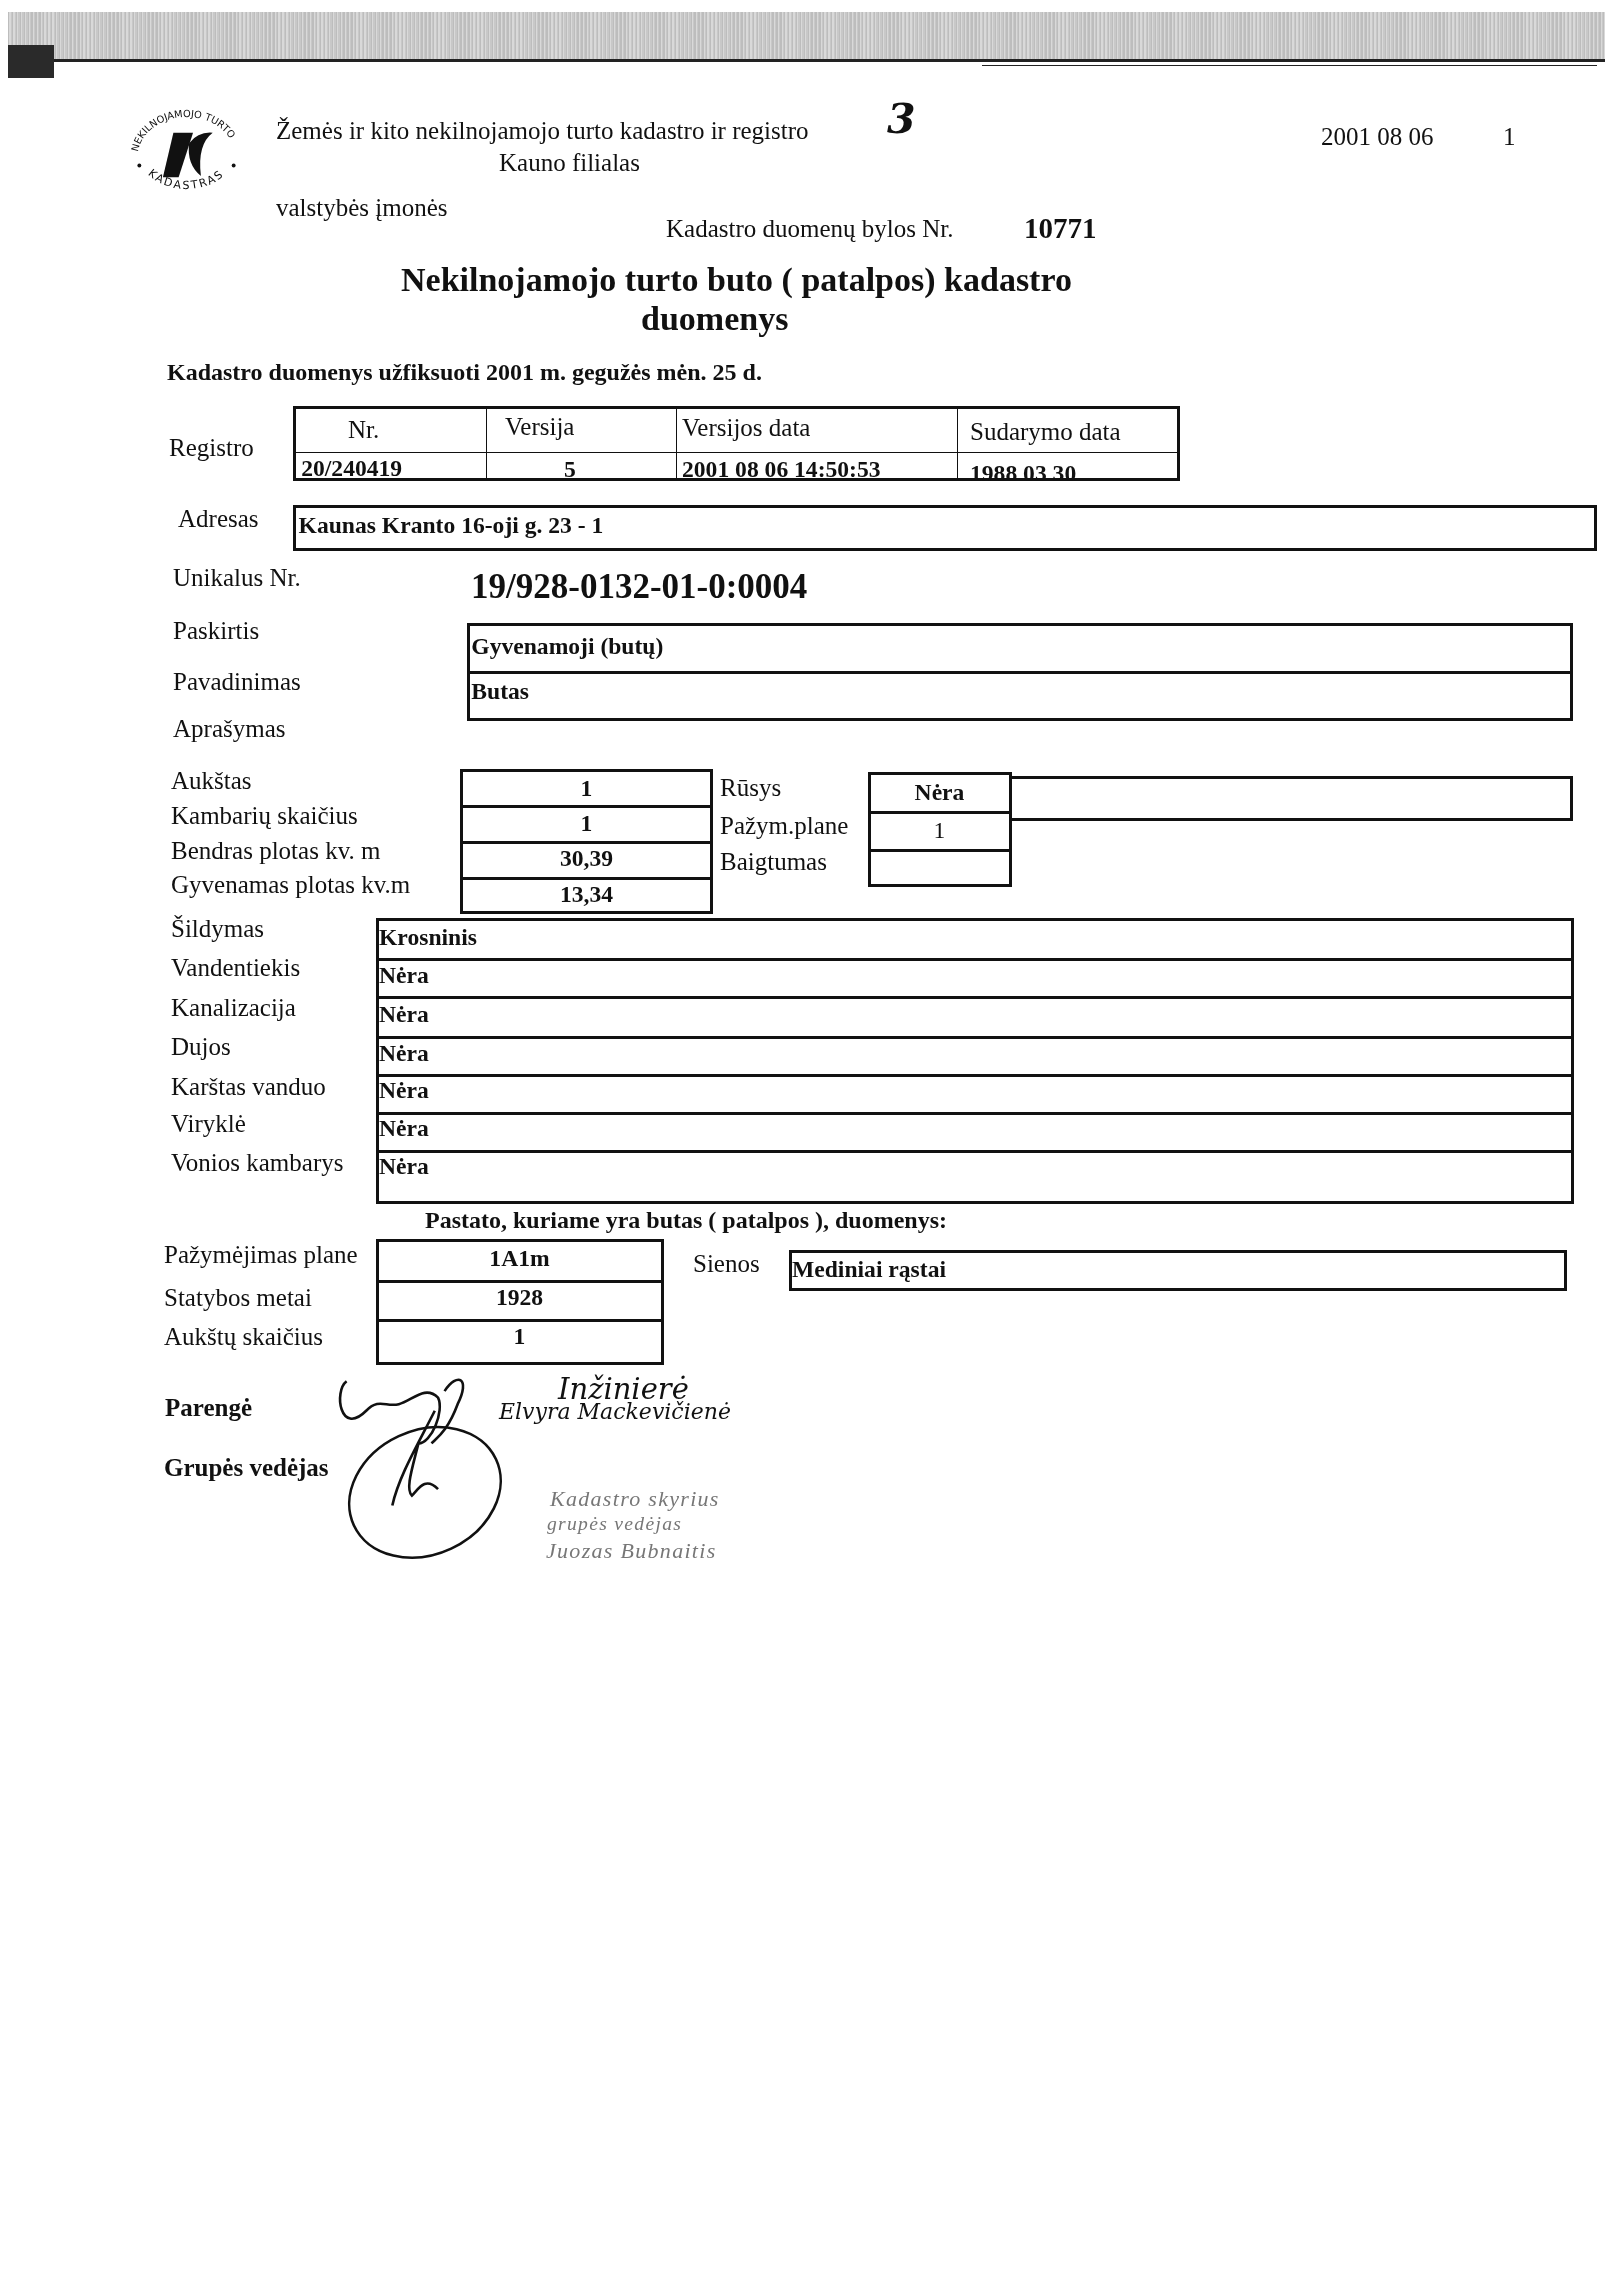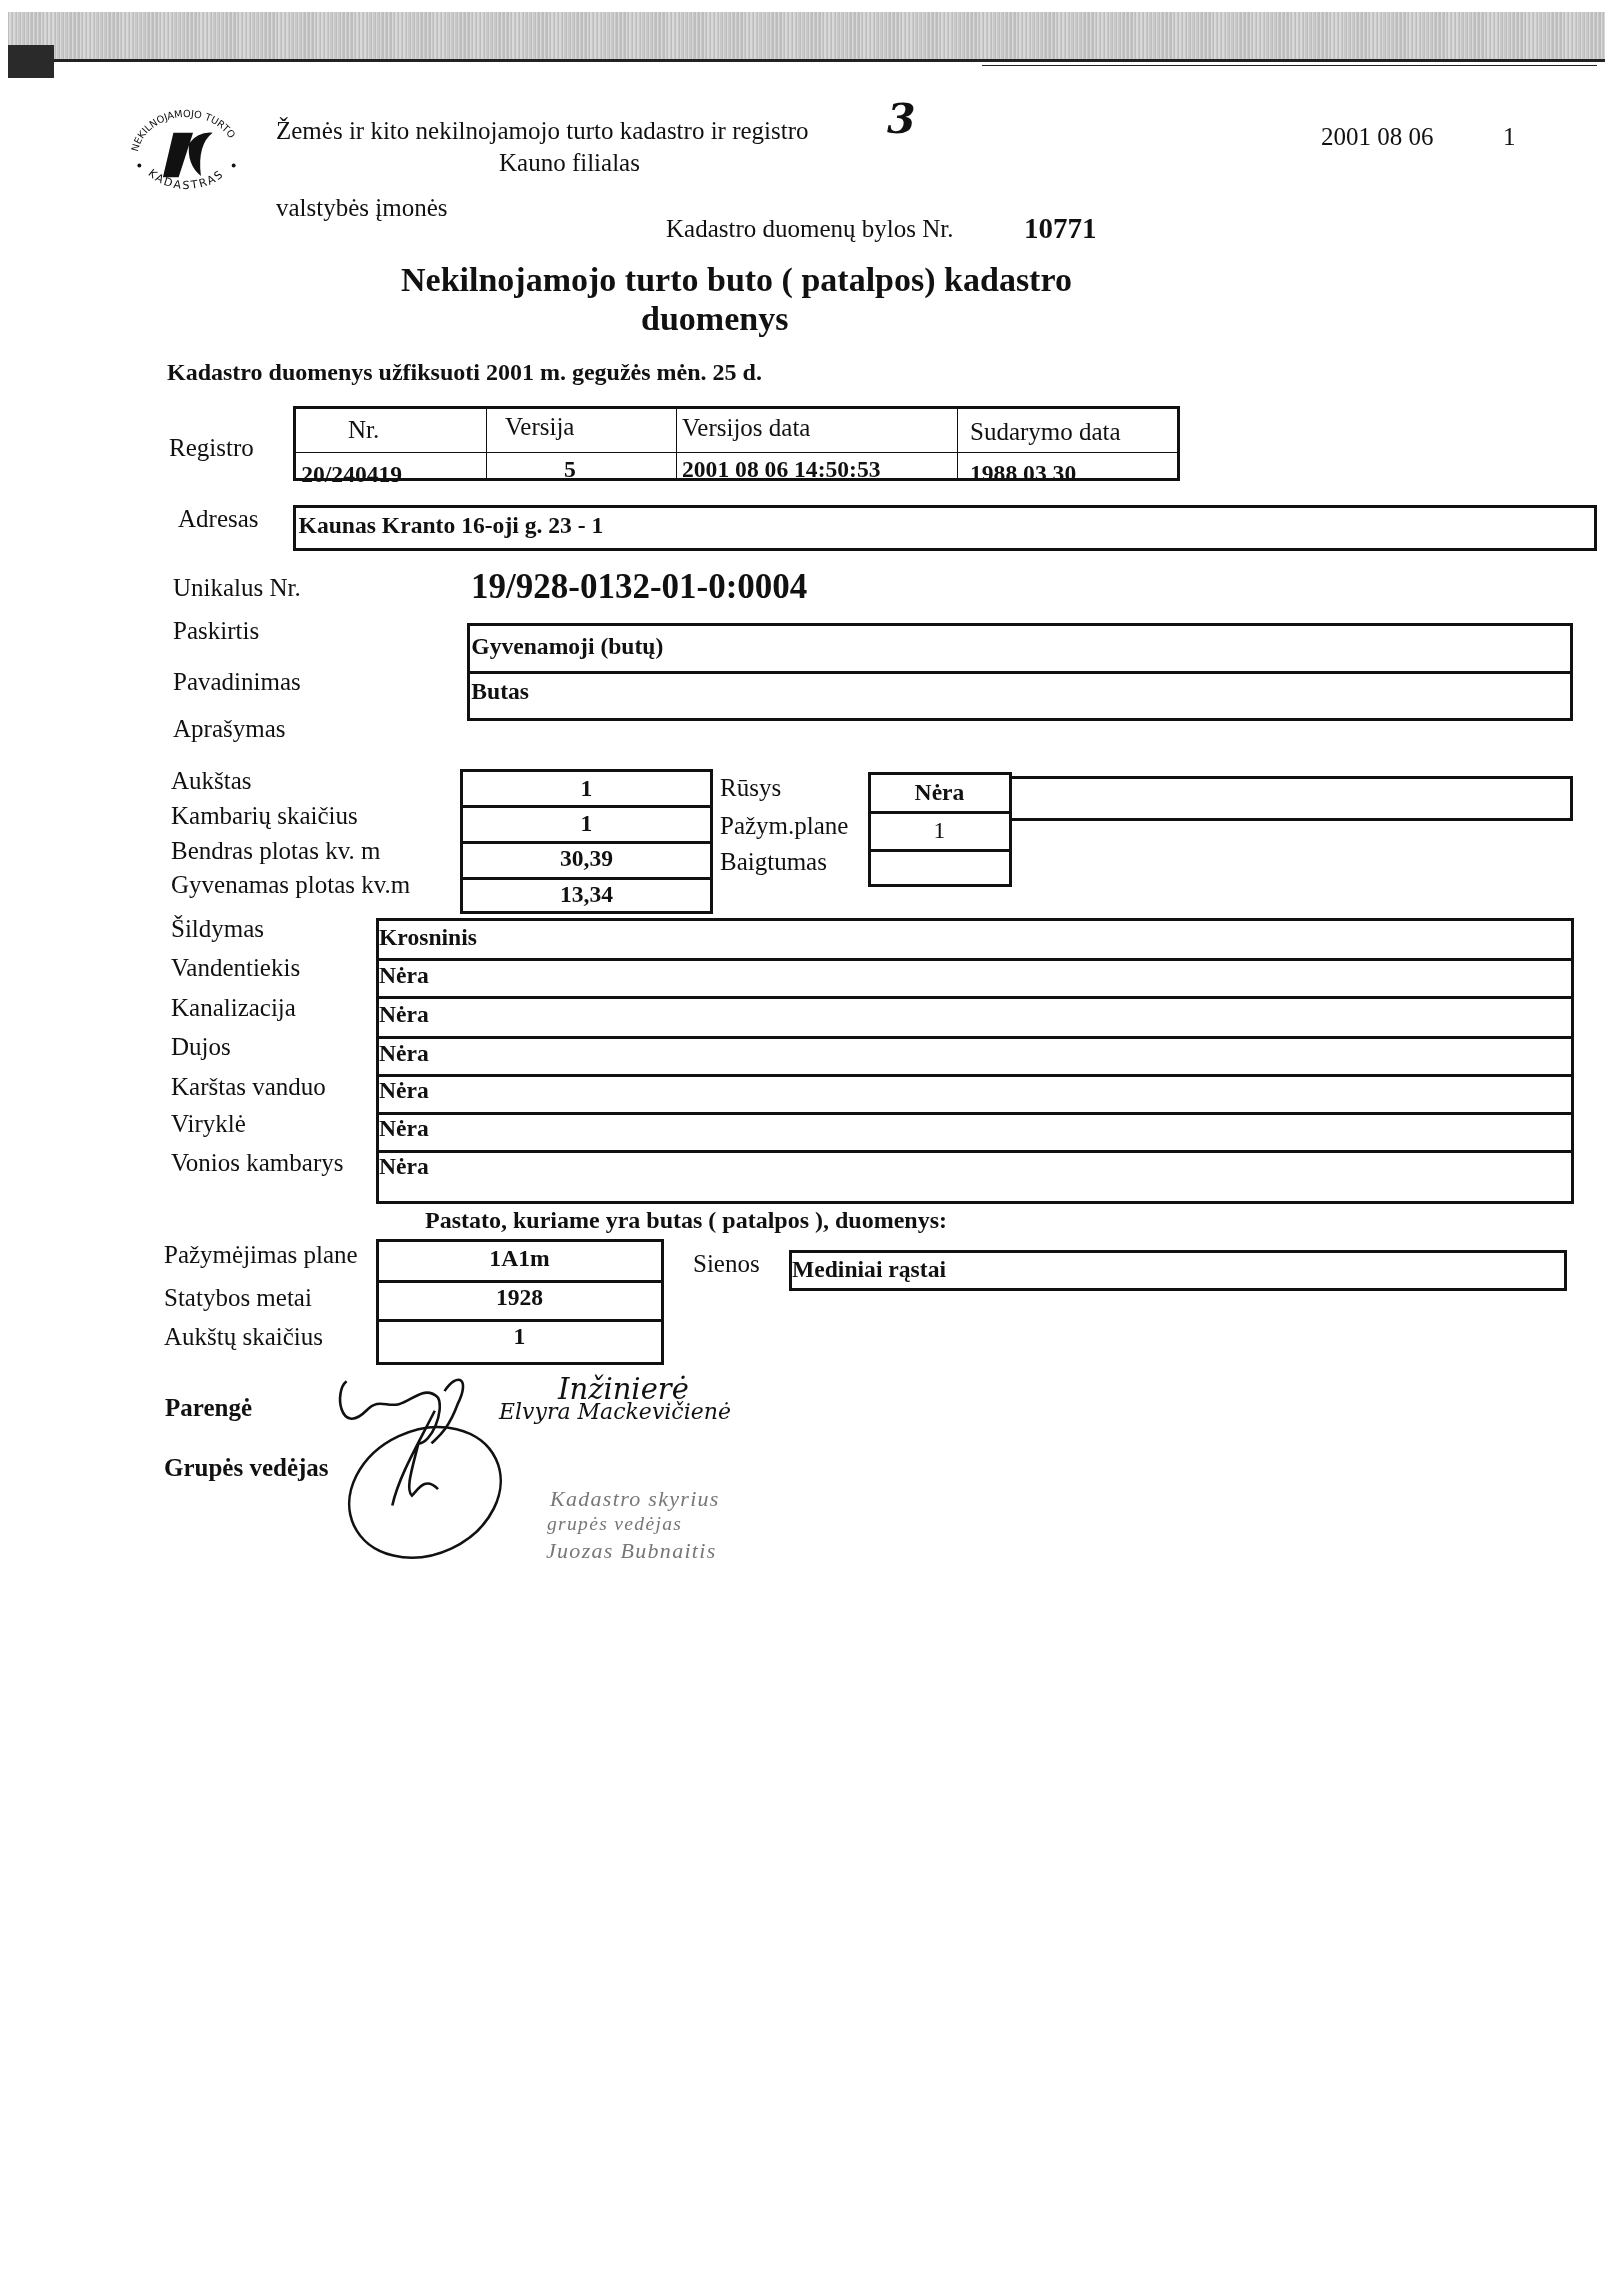--- a/index.html
+++ b/index.html
@@ -66,32 +66,32 @@
   <div class="cell" style="left:0;top:43px;width:100%;border-top:1.3px solid #111;"></div>
   <div class="cell" style="left:190px;top:0;height:100%;border-left:1.3px solid #111;"></div>
   <div class="cell" style="left:380px;top:0;height:100%;border-left:1.3px solid #111;"></div>
   <div class="cell" style="left:661px;top:0;height:100%;border-left:1.3px solid #111;"></div>
 
   <div class="abs lbl" style="left:52px;top:6.5px;">Nr.</div>
   <div class="abs lbl" style="left:209px;top:3.9px;">Versija</div>
   <div class="abs lbl" style="left:386px;top:5.2px;">Versijos data</div>
   <div class="abs lbl" style="left:674px;top:9.2px;">Sudarymo data</div>
 
-  <div class="abs val" style="left:5.2px;top:52px;">20/240419</div>
+  <div class="abs val" style="left:5.2px;top:46px;text-decoration:underline;">20/240419</div>
   <div class="abs val" style="left:268px;top:47px;">5</div>
   <div class="abs val" style="left:386px;top:47px;">2001 08 06  14:50:53</div>
   <div class="abs val" style="left:674px;top:51px;">1988 03 30</div>
 </div>
 
 <div class="abs lbl" style="left:178px;top:505px;">Adresas</div>
 <div class="box" style="left:293px;top:505px;width:1304px;height:46px;">
   <div class="abs val" style="left:2.6px;top:3.9px;">Kaunas Kranto 16-oji g. 23 - 1</div>
 </div>
 
-<div class="abs lbl" style="left:173px;top:564px;margin-top:10px;">Unikalus Nr.</div>
+<div class="abs lbl" style="left:173px;top:564px;">Unikalus Nr.</div>
 <div class="abs" style="left:471px;top:567px;font-size:35px;font-weight:bold;">19/928-0132-01-0:0004</div>
 
 <div class="abs lbl" style="left:173px;top:617px;">Paskirtis</div>
 <div class="abs lbl" style="left:173px;top:668px;">Pavadinimas</div>
 <div class="abs lbl" style="left:173px;top:715px;">Aprašymas</div>
 <div class="box" style="left:467px;top:623px;width:1106px;height:98px;">
   <div class="cell" style="left:0;top:45px;width:100%;border-top:3.3px solid #111;"></div>
   <div class="abs val" style="left:1.3px;top:6.5px;">Gyvenamoji (butų)</div>
   <div class="abs val" style="left:1.3px;top:52px;">Butas</div>
 </div>

